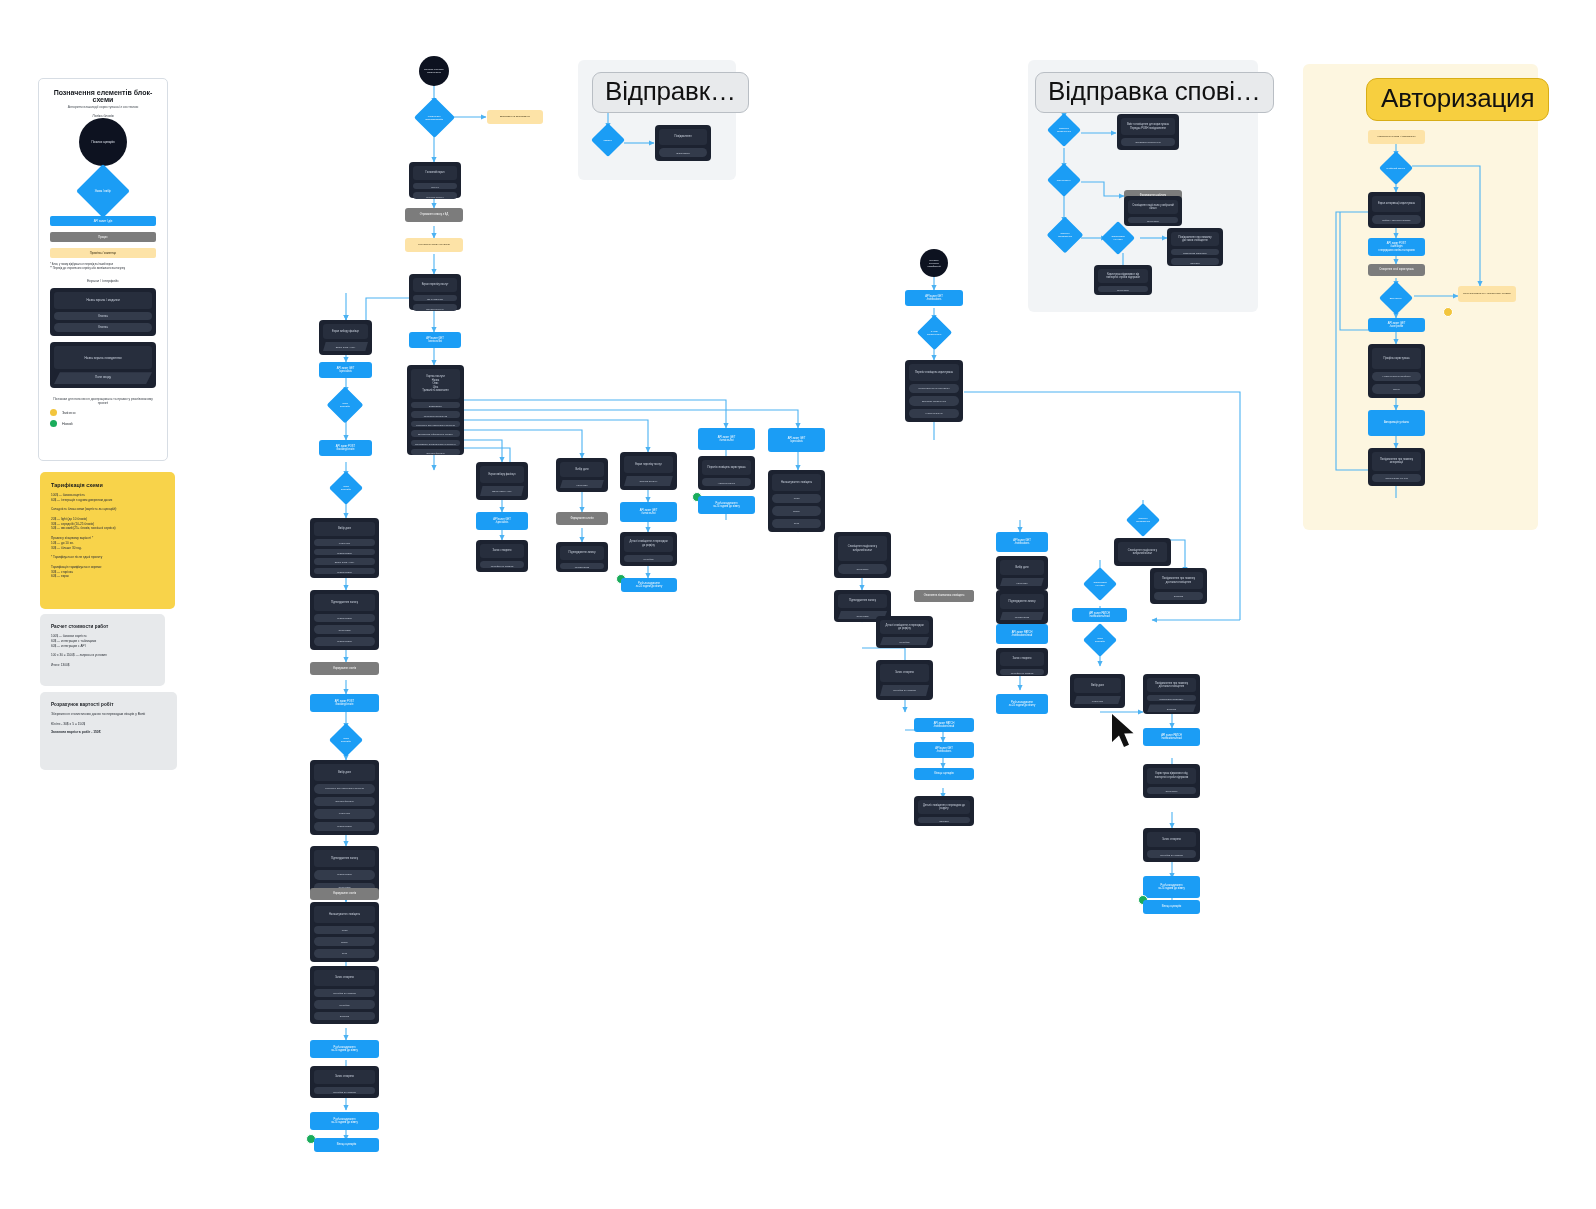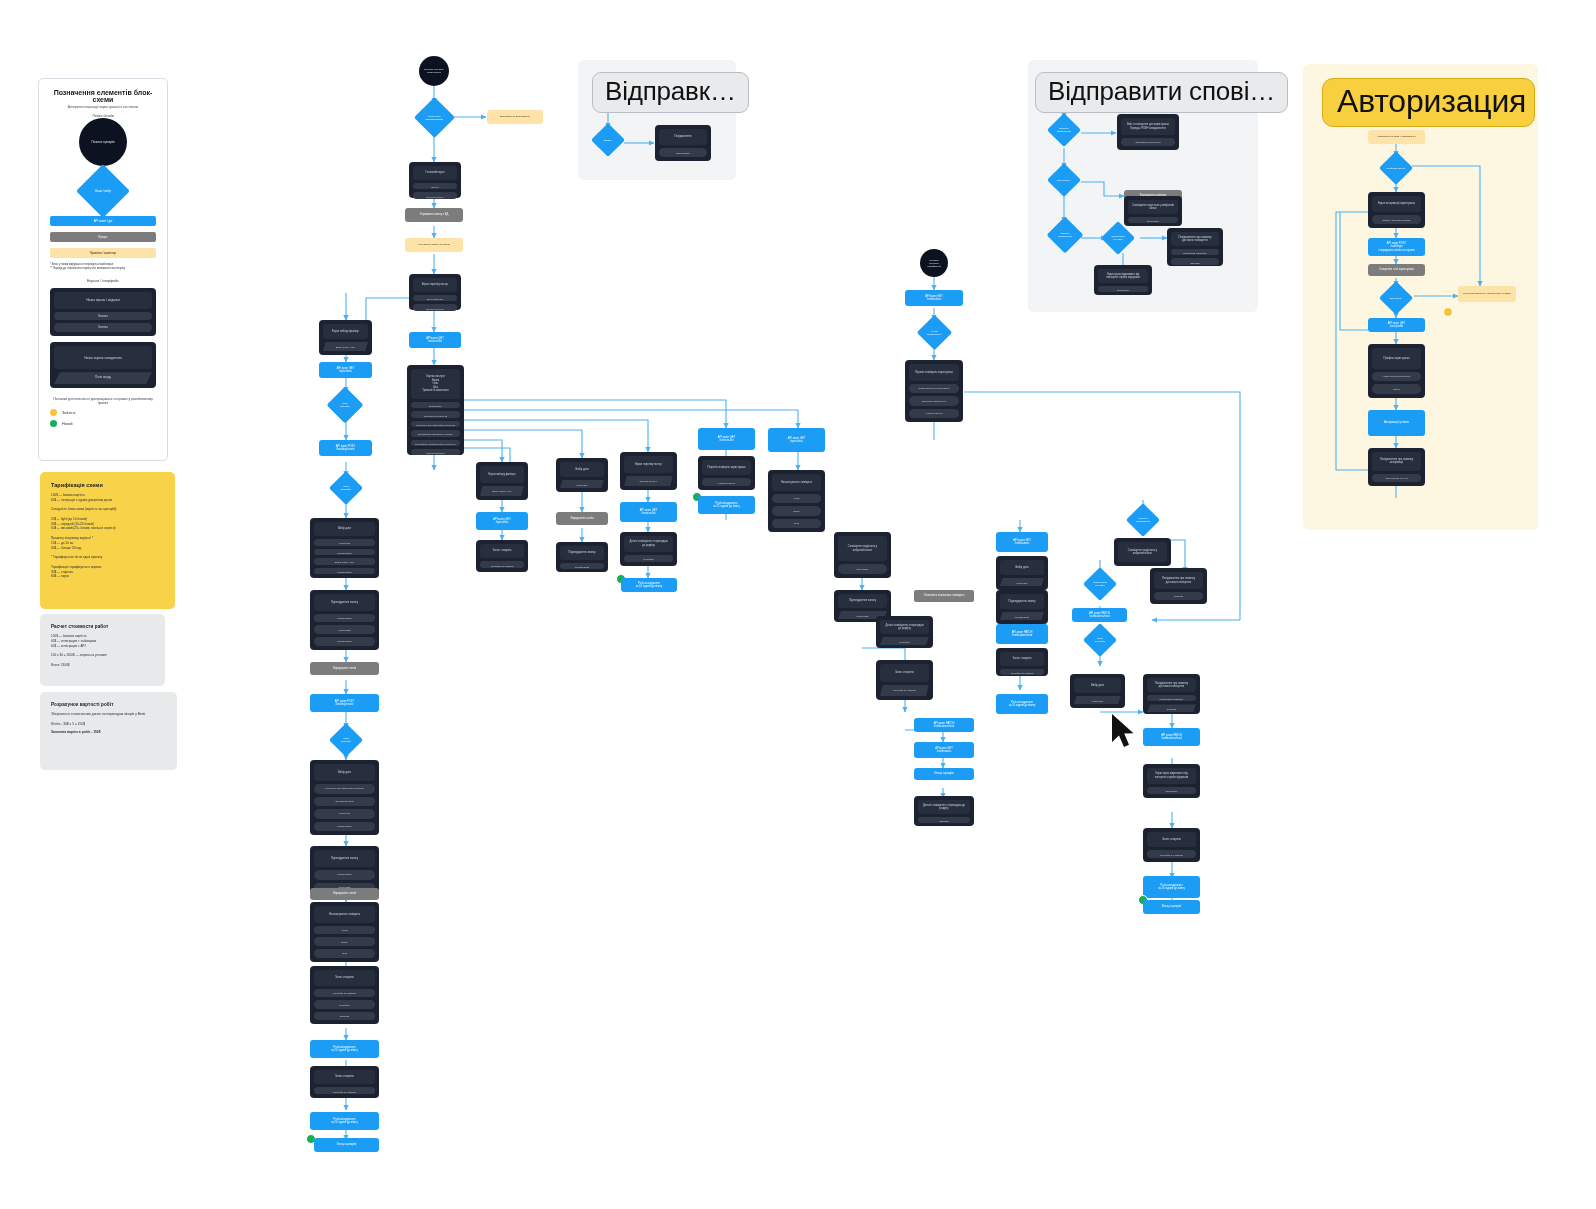--- a/index.html
+++ b/index.html
@@ -17,21 +17,21 @@
   .frame.cream { background:#fdf6e0; }
 
   .frame-title {
     position:absolute; background:#e8eaec; border:1px solid #b9bec4;
     border-radius:9px; padding:4px 12px 6px 12px;
     font-size:26px; line-height:1.1; color:#111; white-space:nowrap;
     letter-spacing:-.2px;
   }
   .frame-title.amber {
     background:#f7cf3f; border:1px solid #d8ad16;
-    border-radius:11px; font-size:32px; padding:5px 8px 7px 14px;
+    border-radius:11px; font-size:26px; padding:5px 14px 7px 14px;margin-left:44px;
   }
 
   
   .node { position:absolute; }
 
   
   .card {
     background:#1c2230; border-radius:4px; padding:4px;
     display:flex; flex-direction:column; gap:3px;
   }
@@ -140,21 +140,21 @@
 </style>
 </head>
 <body>
 
 <div id="board">
 
   <div class="frame grey" style="left:578px; top:60px; width:158px; height:120px;"></div>
   <div class="frame-title" style="left:592px; top:72px;text-align:right;">Відправк…</div>
 
   <div class="frame grey" style="left:1028px; top:60px; width:230px; height:252px;"></div>
-  <div class="frame-title" style="left:1035px; top:72px;">Відправити спові…</div>
+  <div class="frame-title" style="left:1035px; top:72px;">Відправка спові…</div>
 
   <div class="frame cream" style="left:1303px; top:64px; width:235px; height:466px;"></div>
   <div class="frame-title amber" style="left:1322px; top:78px;">Авторизация</div>
 
   <svg class="wires" viewBox="0 0 1596 1209">
     <defs>
       <marker id="ar" markerWidth="6" markerHeight="6" refX="4.6" refY="3" orient="auto" markerUnits="strokeWidth">
         <path d="M0,0.6 L5,3 L0,5.4 z" fill="#4cb2f2"></path>
       </marker>
     </defs>

